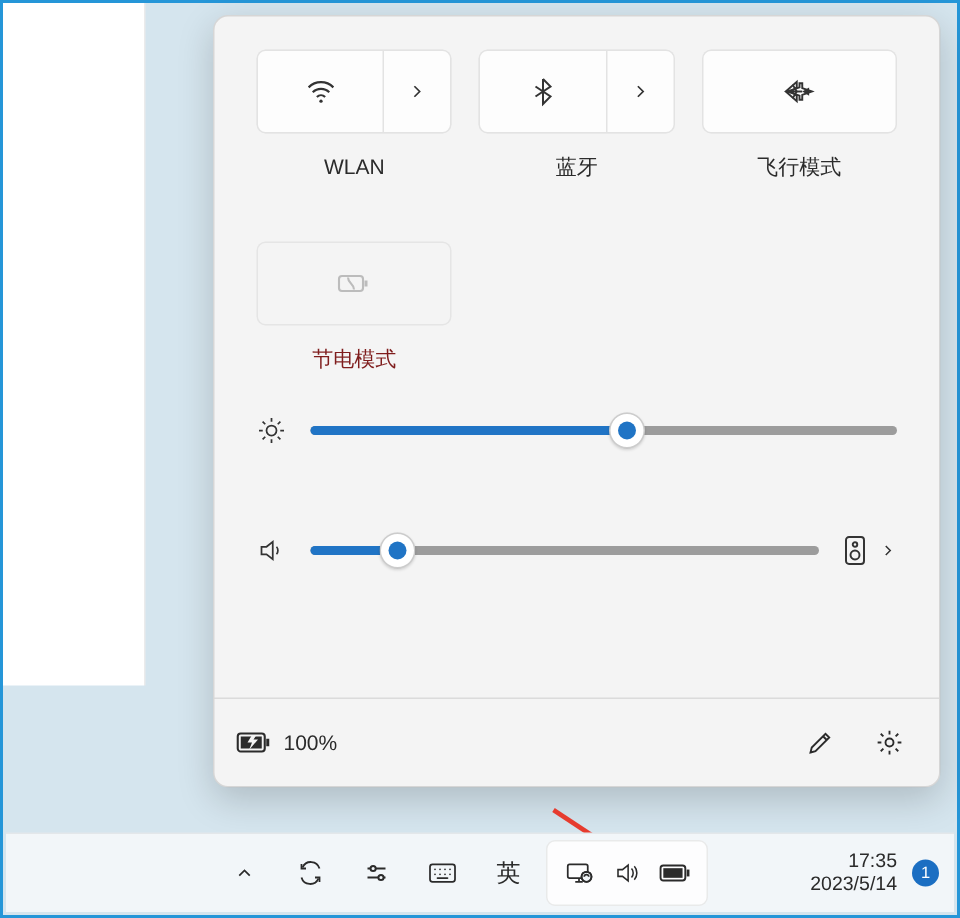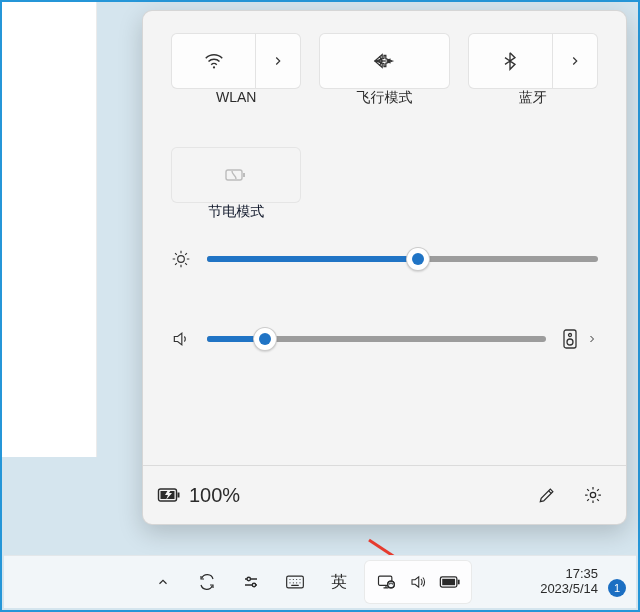--- a/index.html
+++ b/index.html
@@ -47,20 +47,21 @@
     display: grid;
     grid-template-columns: repeat(3, 1fr);
     gap: 18px;
     padding: 22px 28px 0 28px;
     row-gap: 40px;
   }
   .tile-group {
     display: flex;
     flex-direction: column;
     align-items: center;
+    gap: 14px;
   }
   .tile {
     height: 56px;
     width: 100%;
     border-radius: 6px;
     background: #fdfdfd;
     border: 1px solid rgba(0,0,0,0.10);
     display: flex;
     align-items: center;
     justify-content: center;
@@ -83,21 +84,21 @@
   }
   .tile.disabled {
     color: #b6b6b6;
     background: #f4f4f4;
     border-color: rgba(0,0,0,0.06);
   }
   .tile-label {
     font-size: 14px;
     color: #2b2b2b;
   }
-  .tile-label.disabled { color: #0f172a; }
+  .tile-label.disabled { color: #7f1d1d; }
   .chevron {
     color: #333;
     font-size: 16px;
   }
   .tile .chevron-trail {
     position: absolute;
     right: 10px;
     top: 50%;
     transform: translateY(-50%);
     color: #333;
@@ -158,21 +159,21 @@
     color: #333;
   }
   .footer {
     margin-top: auto;
     border-top: 1px solid rgba(0,0,0,0.10);
     display: flex;
     align-items: center;
     padding: 10px 14px;
     gap: 8px;
     color: #2b2b2b;
-    font-size: 20px;
+    font-size: 14px;
   }
   .footer .spacer { flex: 1; }
   .icon-btn {
     width: 38px; height: 38px;
     display: flex; align-items: center; justify-content: center;
     border-radius: 6px;
     color: #2b2b2b;
   }
 
   
@@ -205,21 +206,21 @@
     gap: 2px;
     padding: 2px 6px;
     border-radius: 6px;
     background: rgba(255,255,255,0.8);
     border: 1px solid rgba(0,0,0,0.08);
   }
   .tb-right {
     position: absolute;
     right: 10px;
     display: flex;
-    align-items: flex-end;
+    align-items: center;
     gap: 10px;
   }
   .clock {
     display: flex;
     flex-direction: column;
     align-items: flex-end;
     font-size: 13px;
     color: #2b2b2b;
     line-height: 1.15;
   }
@@ -270,55 +271,55 @@
               <svg width="14" height="14" viewBox="0 0 24 24" fill="none" stroke="#333" stroke-width="2">
                   <path d="M9 6l6 6-6 6"></path>
                 </svg>
             </span>
           </div>
         </div>
         <span class="tile-label">WLAN</span>
       </div>
 
       <div class="tile-group">
-        <div class="tile">
-          <span>
-            <svg width="22" height="22" viewBox="0 0 24 24" fill="none" stroke="#333" stroke-width="1.4">
-              <path d="M3 12h11"></path>
-                <path d="M14 12l5-3v6z" fill="#333" stroke="none"></path>
-                <path d="M7 7l3 5-3 5"></path>
-              <path d="M2 12l8-7v4l-4 3 4 3v4z" fill="none"></path>
-              <path d="M21 12l-7-2.5V6l-2 0v3L3 12l9 3v3l2 0v-3.5z" fill="none" stroke="#333"></path>
-            </svg>
-          </span>
-        </div>
-        <span class="tile-label">飞行模式</span>
-      </div>
-
-      <div class="tile-group">
         <div class="tile split">
           <div class="half">
             <span>
               <svg width="20" height="20" viewBox="0 0 24 24" fill="none" stroke="#333" stroke-width="1.6">
                 <path d="M12 2v20l6-6-12-8m0 8l12-8-6-6"></path>
               </svg>
             </span>
           </div>
           <div class="half">
             <span class="chevron">
               <svg width="14" height="14" viewBox="0 0 24 24" fill="none" stroke="#333" stroke-width="2">
                   <path d="M9 6l6 6-6 6"></path>
                 </svg>
             </span>
           </div>
         </div>
         <span class="tile-label">蓝牙</span>
       </div>
 
       <div class="tile-group">
+        <div class="tile">
+          <span>
+            <svg width="22" height="22" viewBox="0 0 24 24" fill="none" stroke="#333" stroke-width="1.4">
+              <path d="M3 12h11"></path>
+                <path d="M14 12l5-3v6z" fill="#333" stroke="none"></path>
+                <path d="M7 7l3 5-3 5"></path>
+              <path d="M2 12l8-7v4l-4 3 4 3v4z" fill="none"></path>
+              <path d="M21 12l-7-2.5V6l-2 0v3L3 12l9 3v3l2 0v-3.5z" fill="none" stroke="#333"></path>
+            </svg>
+          </span>
+        </div>
+        <span class="tile-label">飞行模式</span>
+      </div>
+
+      <div class="tile-group">
         <div class="tile disabled">
           <span>
             <svg width="24" height="20" viewBox="0 0 24 20" fill="none" stroke="#bcbcbc" stroke-width="1.4">
               <rect x="2" y="5" width="16" height="10" rx="2"></rect>
                 <rect x="19" y="8" width="2" height="4" fill="#bcbcbc" stroke="none"></rect>
               <path d="M8 6c0 4 4 4 4 8"></path>
             </svg>
           </span>
         </div>
         <span class="tile-label disabled">节电模式</span>

